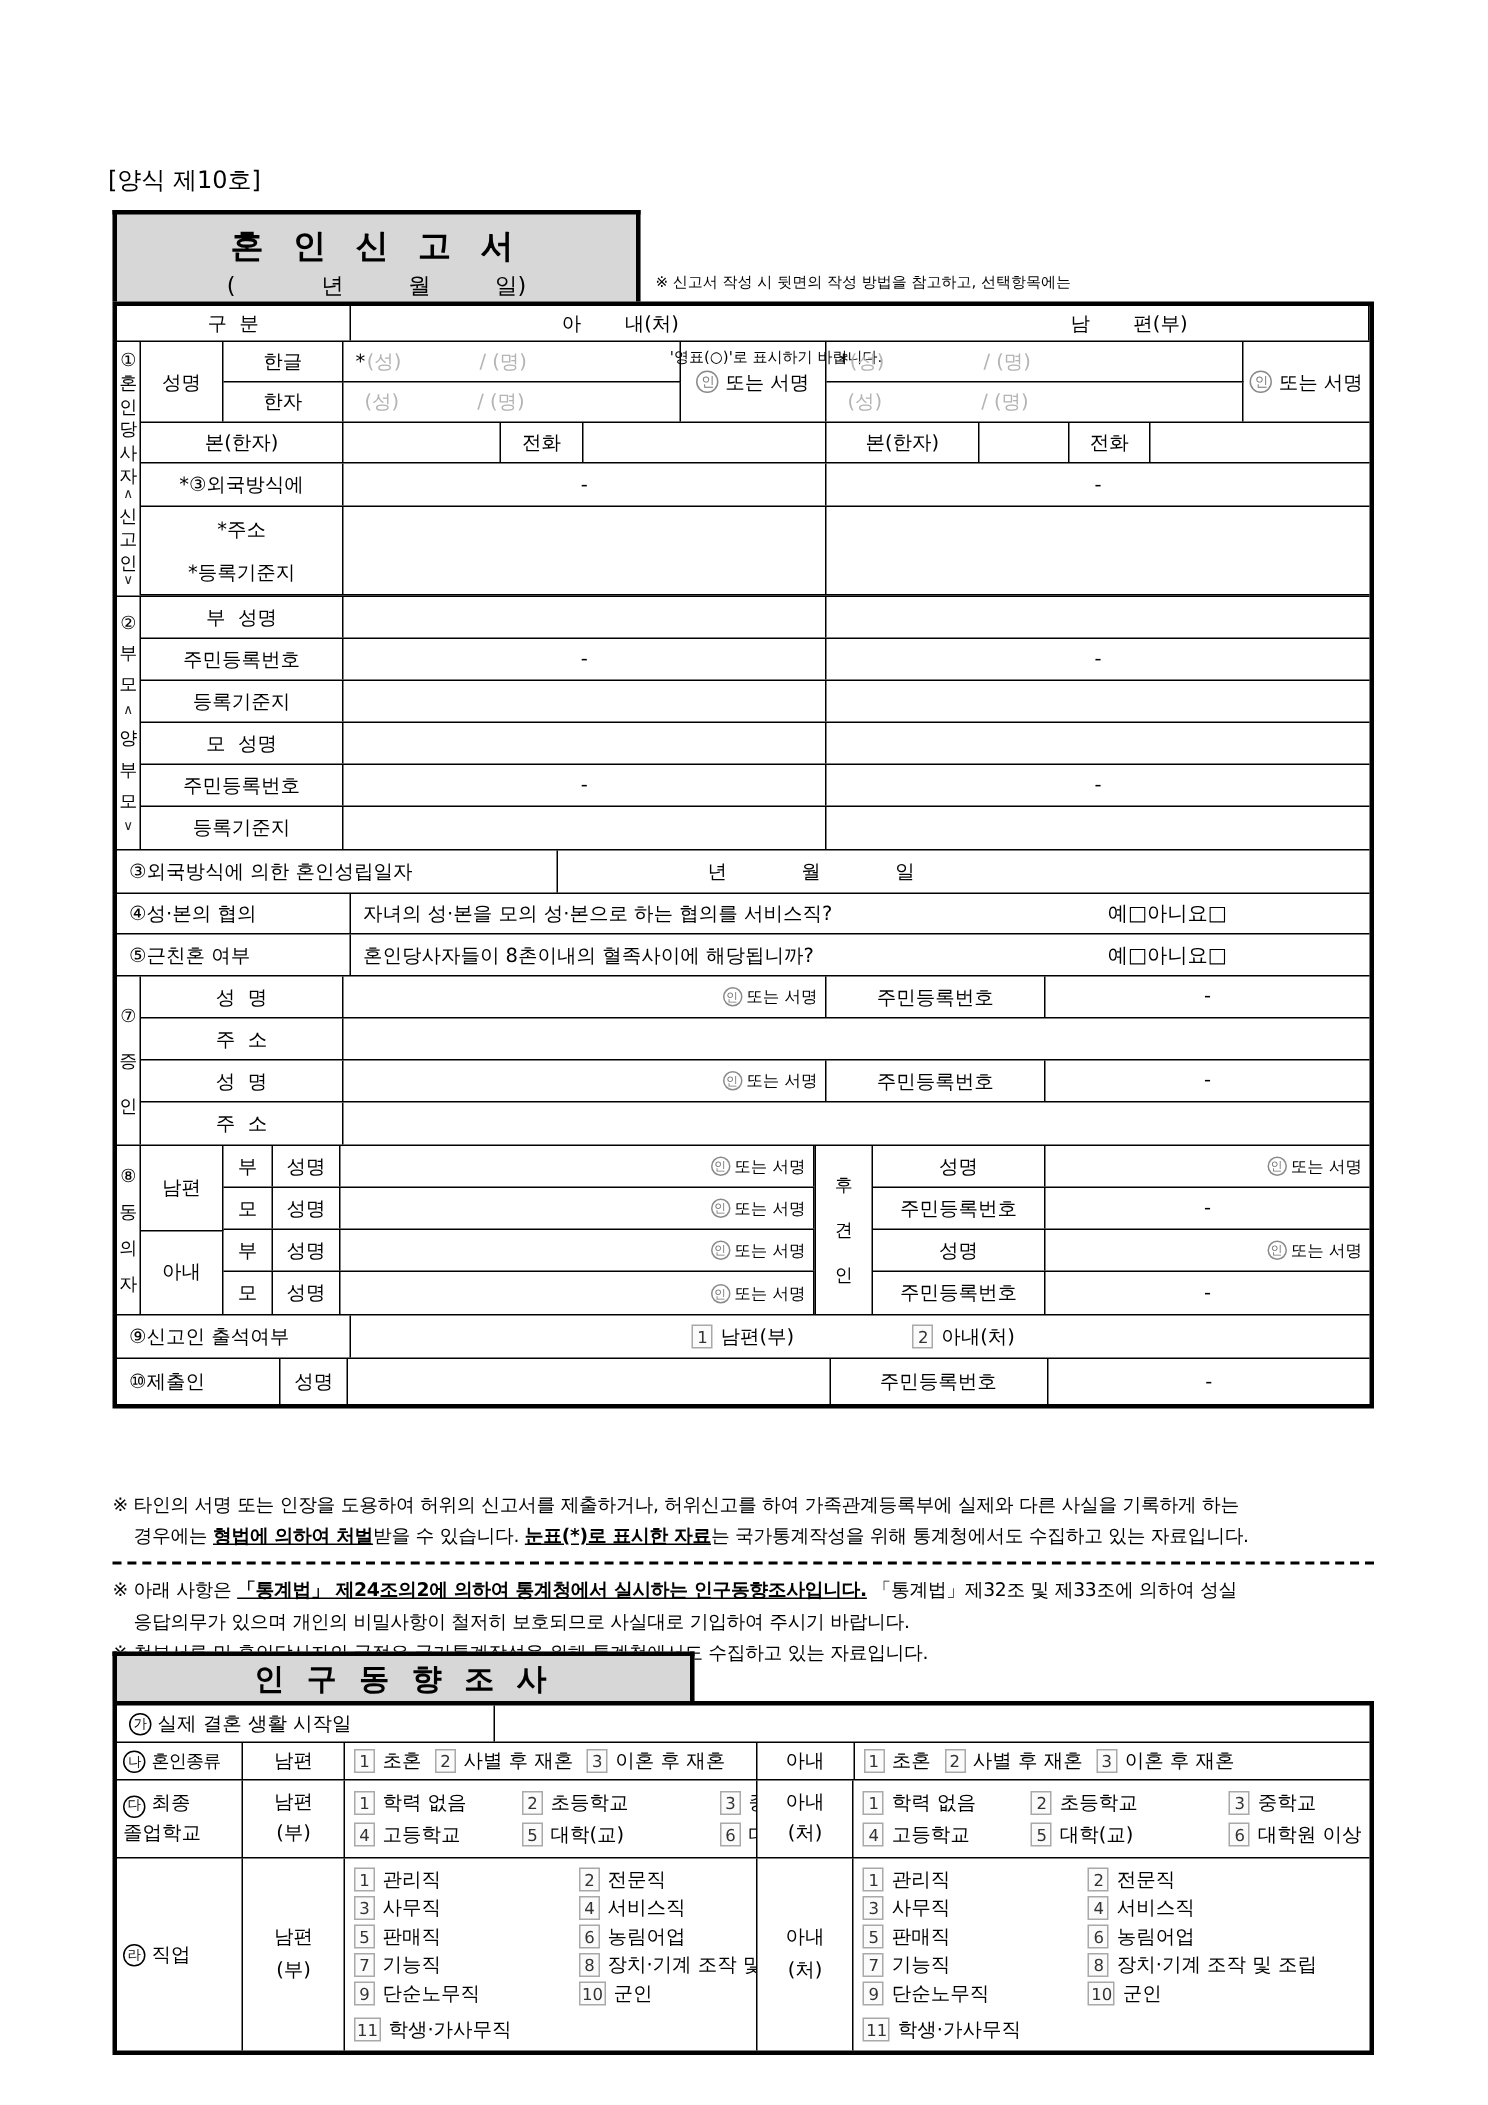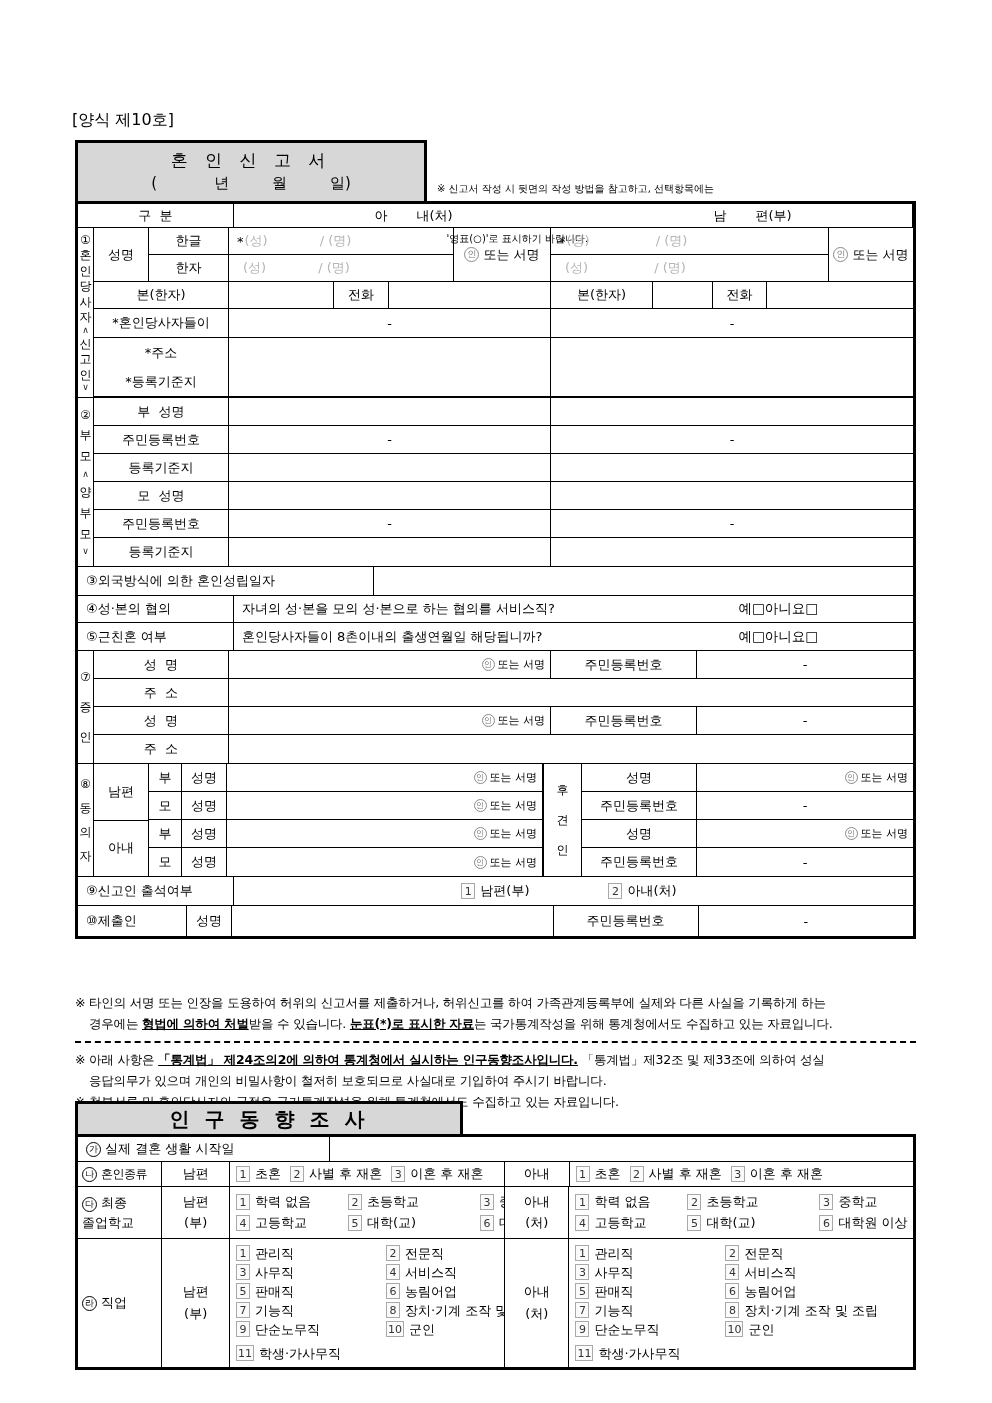--- a/index.html
+++ b/index.html
@@ -14,21 +14,21 @@
   .col{display:flex;flex-direction:column}
   .col>.c{flex:1;width:100%}
   .sec{display:flex}
   .sbody{flex:1;display:flex;flex-direction:column}
   .lft{justify-content:flex-start;padding-left:8px}
   .vside{display:flex;flex-direction:column;align-items:center;justify-content:space-evenly;font-size:12px;line-height:1;padding:2px 0}
   .vp{font-size:9px;color:#222;line-height:.8}
   
   #formno{left:72px;top:110px;font-size:16px}
   #titlebox{left:75px;top:140px;width:352px;height:61px;background:#d7d7d7;border:3px solid #000;border-bottom:none;text-align:center;padding-top:6px}
-  #titlebox .t1{font-size:17px;font-weight:normal;letter-spacing:6px}
+  #titlebox .t1{font-size:22px;font-weight:bold;letter-spacing:6px}
   #titlebox .t2{font-size:15px;margin-top:2px;white-space:pre}
   #notice{left:437px;top:148px;width:500px;font-size:10px;line-height:1.65;white-space:pre}
   
   #maintable{left:75px;top:201px;width:841px;border:3px solid #000}
   .ph{color:#b4b4b4}
   .gap1{margin-left:52px}
   .gap2{margin-left:66px}
   .star{color:#000;margin-right:1px}
   .seal{display:inline-flex;align-items:center;justify-content:center;width:15px;height:15px;border:1px solid #8a8a8a;border-radius:50%;font-size:9px;color:#777;margin-right:4px;flex:none}
   .signsm{justify-content:flex-end;padding-right:5px;font-size:11px}
@@ -99,21 +99,21 @@
         <div class="c" style="width:135px">본(한자)</div>
         <div class="c" style="width:105px"></div>
         <div class="c" style="width:55px">전화</div>
         <div class="c" style="width:162px"></div>
         <div class="c" style="width:102px">본(한자)</div>
         <div class="c" style="width:60px"></div>
         <div class="c" style="width:54px">전화</div>
         <div class="c nobr" style="width:146px"></div>
       </div>
       <div class="r bb" style="height:29px">
-        <div class="c" style="width:135px">*혼인당사자들이</div>
+        <div class="c" style="width:135px">*③외국방식에</div>
         <div class="c" style="width:322px">-</div>
         <div class="c nobr" style="width:362px">-</div>
       </div>
       <div class="r" style="height:30px">
         <div class="c" style="width:135px">*주소</div>
         <div class="c" style="width:322px"></div>
         <div class="c nobr" style="width:362px"></div>
       </div>
       <div class="r bb" style="height:29px">
         <div class="c" style="width:135px">*등록기준지</div>
@@ -154,34 +154,35 @@
       <div class="r" style="height:28px">
         <div class="c" style="width:135px">등록기준지</div>
         <div class="c" style="width:322px"></div>
         <div class="c nobr" style="width:362px"></div>
       </div>
     </div>
   </div>
 
   <div class="r bb" style="height:29px">
     <div class="c lft" style="width:296px">③외국방식에 의한 혼인성립일자</div>
+    <div class="c nobr lft" style="width:545px;padding-left:100px">년            월            일</div>
   </div>
 
   <div class="r bb" style="height:27px">
     <div class="c lft" style="width:157px">④성·본의 협의</div>
     <div class="c nobr lft" style="width:684px">
       <span>자녀의 성·본을 모의 성·본으로 하는 협의를 서비스직?</span>
       <span class="yn">예□아니요□</span>
     </div>
   </div>
 
   <div class="r bb" style="height:28px">
     <div class="c lft" style="width:157px">⑤근친혼 여부</div>
     <div class="c nobr lft" style="width:684px">
-      <span>혼인당사자들이 8촌이내의 출생연월일 해당됩니까?</span>
+      <span>혼인당사자들이 8촌이내의 혈족사이에 해당됩니까?</span>
       <span class="yn">예□아니요□</span>
     </div>
   </div>
 
 
   <div class="sec bb">
     <div class="c vside" style="width:22px"><div>⑦</div><div>증</div><div>인</div></div>
     <div class="sbody">
       <div class="r bb" style="height:28px">
         <div class="c" style="width:135px">성  명</div>

